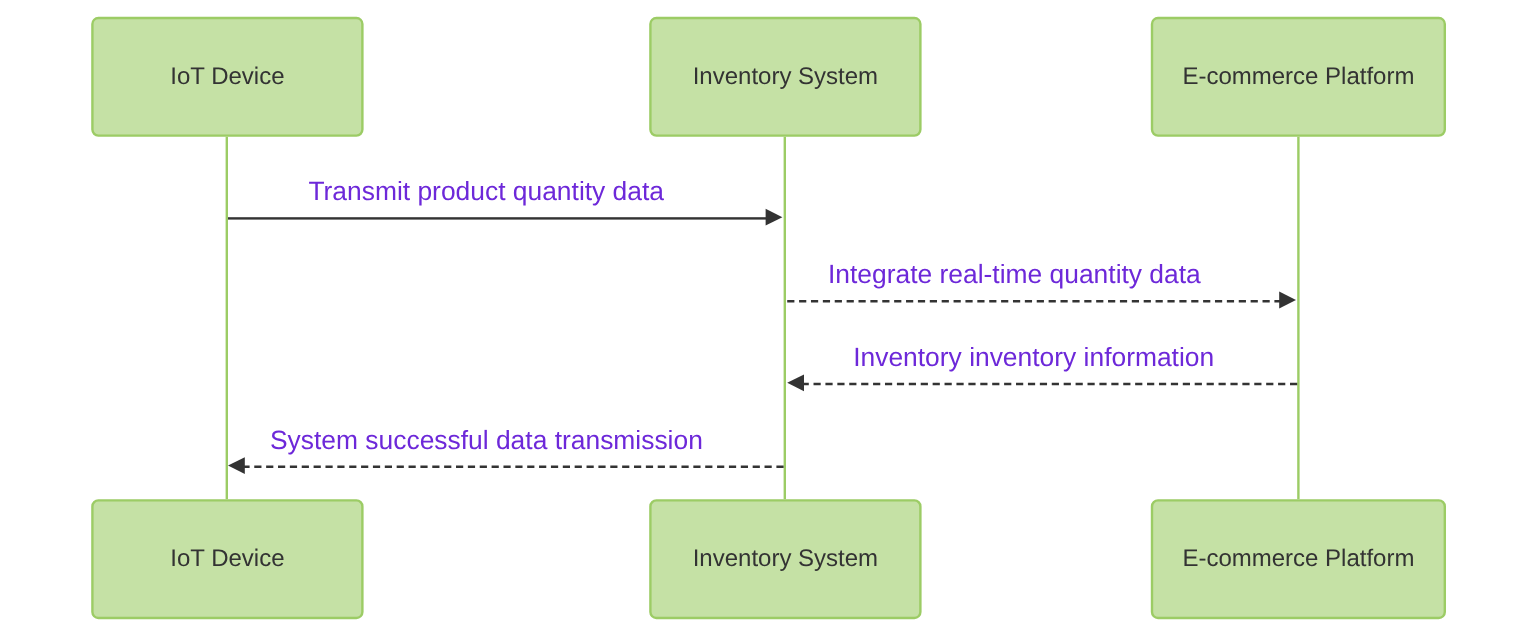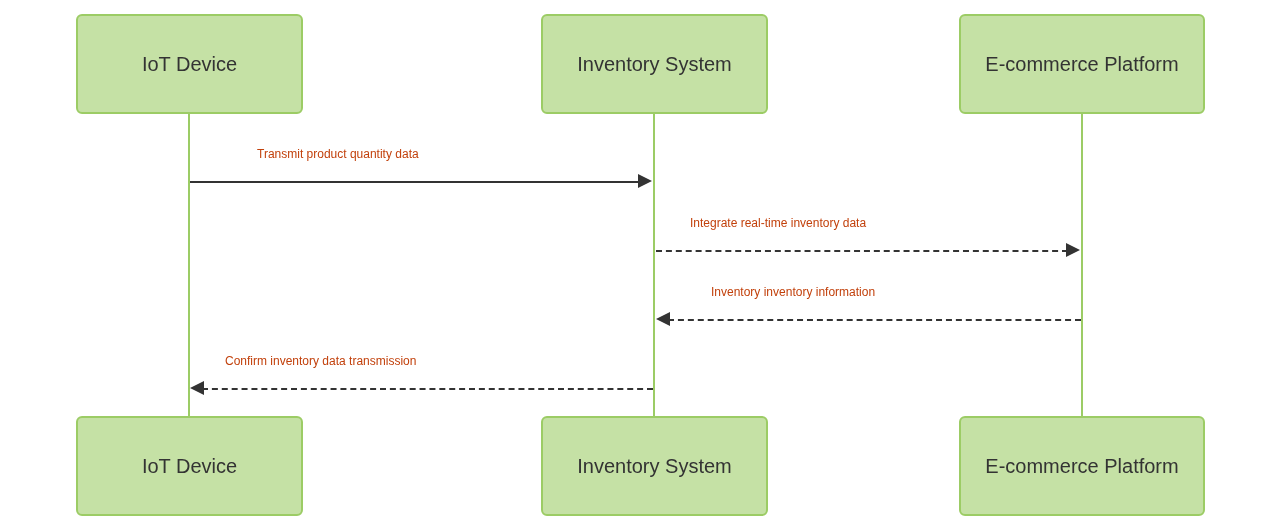--- a/index.html
+++ b/index.html
@@ -36,22 +36,22 @@
   .msg-line {
     position: absolute;
     height: 0;
     border-top-width: 2px;
     border-top-color: #333333;
   }
   .solid { border-top-style: solid; }
   .dashed { border-top-style: dashed; }
   .msg-label {
     position: absolute;
-    font-size: 12px;
-    color: #c2410c;
+    font-size: 22px;
+    color: #6d28d9;
     white-space: nowrap;
   }
   .arrow-right, .arrow-left {
     position: absolute;
     width: 0;
     height: 0;
   }
   .arrow-right {
     border-top: 7px solid transparent;
     border-bottom: 7px solid transparent;
@@ -89,25 +89,25 @@
     <span>Inventory System</span>
   </div>
   <div class="actor-box" style="left:959px; top:416px; width:246px; height:100px;">
     <span>E-commerce Platform</span>
   </div>
 
   <div class="msg-label" style="left:257px; top:147px;">Transmit product quantity data</div>
   <div class="msg-line solid" style="left:190px; top:181px; width:450px;"></div>
   <div class="arrow-right" style="left:638px; top:174px;"></div>
 
-  <div class="msg-label" style="left:690px; top:216px;">Integrate real-time inventory data</div>
+  <div class="msg-label" style="left:690px; top:216px;">Integrate real-time quantity data</div>
   <div class="msg-line dashed" style="left:656px; top:250px; width:412px;"></div>
   <div class="arrow-right" style="left:1066px; top:243px;"></div>
 
   <div class="msg-label" style="left:711px; top:285px;">Inventory inventory information</div>
   <div class="msg-line dashed" style="left:668px; top:319px; width:413px;"></div>
   <div class="arrow-left" style="left:656px; top:312px;"></div>
 
-  <div class="msg-label" style="left:225px; top:354px;">Confirm inventory data transmission</div>
+  <div class="msg-label" style="left:225px; top:354px;">System successful data transmission</div>
   <div class="msg-line dashed" style="left:202px; top:388px; width:451px;"></div>
   <div class="arrow-left" style="left:190px; top:381px;"></div>
 
 </div>
 
 </body></html>

